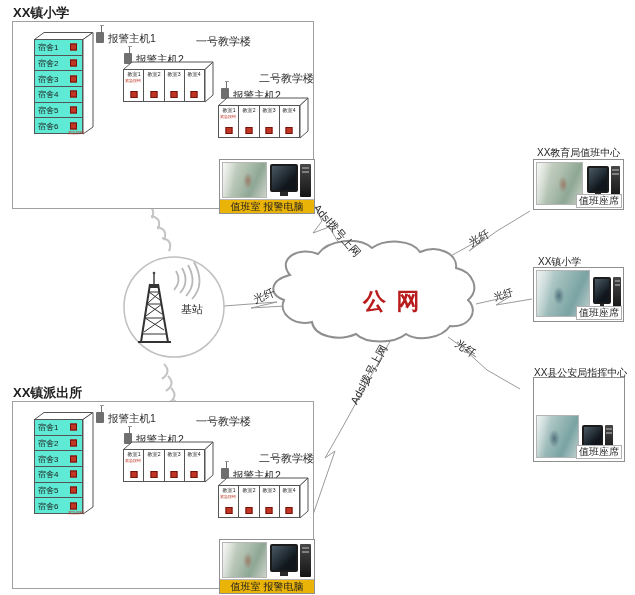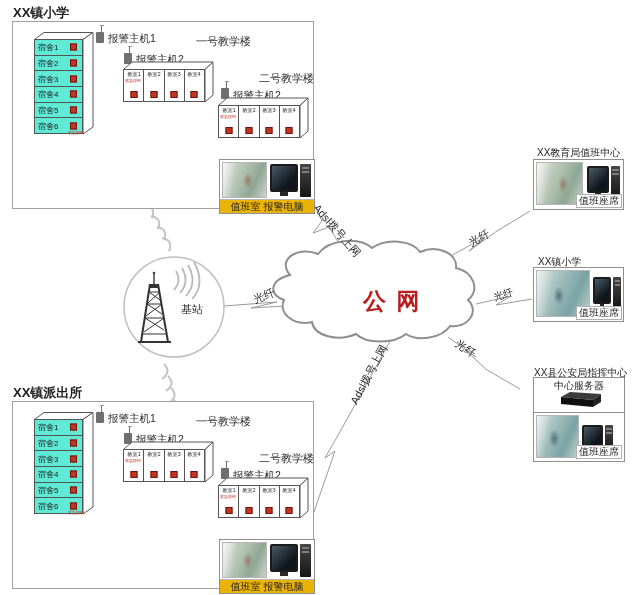--- a/index.html
+++ b/index.html
@@ -376,28 +376,20 @@
         <div class="pc-mon">
           <i class="pc-stand"></i>
         </div>
         <div class="pc-tower"></div>
       </div>
     <div class="seat-label" style="right:1px;bottom:1px;">值班座席</div>
   </div>
 
   <div class="center-title" style="left:534px;top:366px;">XX县公安局指挥中心</div>
   <div class="center-box" style="left:533px;top:377px;width:90px;height:83px;">
-    <div class="server-sec">
-      <div class="server-label">中心服务器</div>
-      <svg class="server-icon" width="46" height="18">
-        <polygon points="5,6 14,1 45,3 37,9" fill="#3c3c3c"></polygon>
-        <polygon points="5,6 37,9 37,16 5,13" fill="#101010"></polygon>
-        <polygon points="37,9 45,3 45,11 37,16" fill="#222"></polygon>
-      </svg>
-    </div>
     <div class="photo photo-teal" style="left:2px;top:37px;width:43px;height:43px;"></div>
     <div class="pc" style="left:48px;top:47px;width:31px;height:28px;">
         <div class="pc-mon">
           <i class="pc-stand"></i>
         </div>
         <div class="pc-tower"></div>
       </div>
     <div class="seat-label" style="right:2px;bottom:2px;">值班座席</div>
   </div>
 

